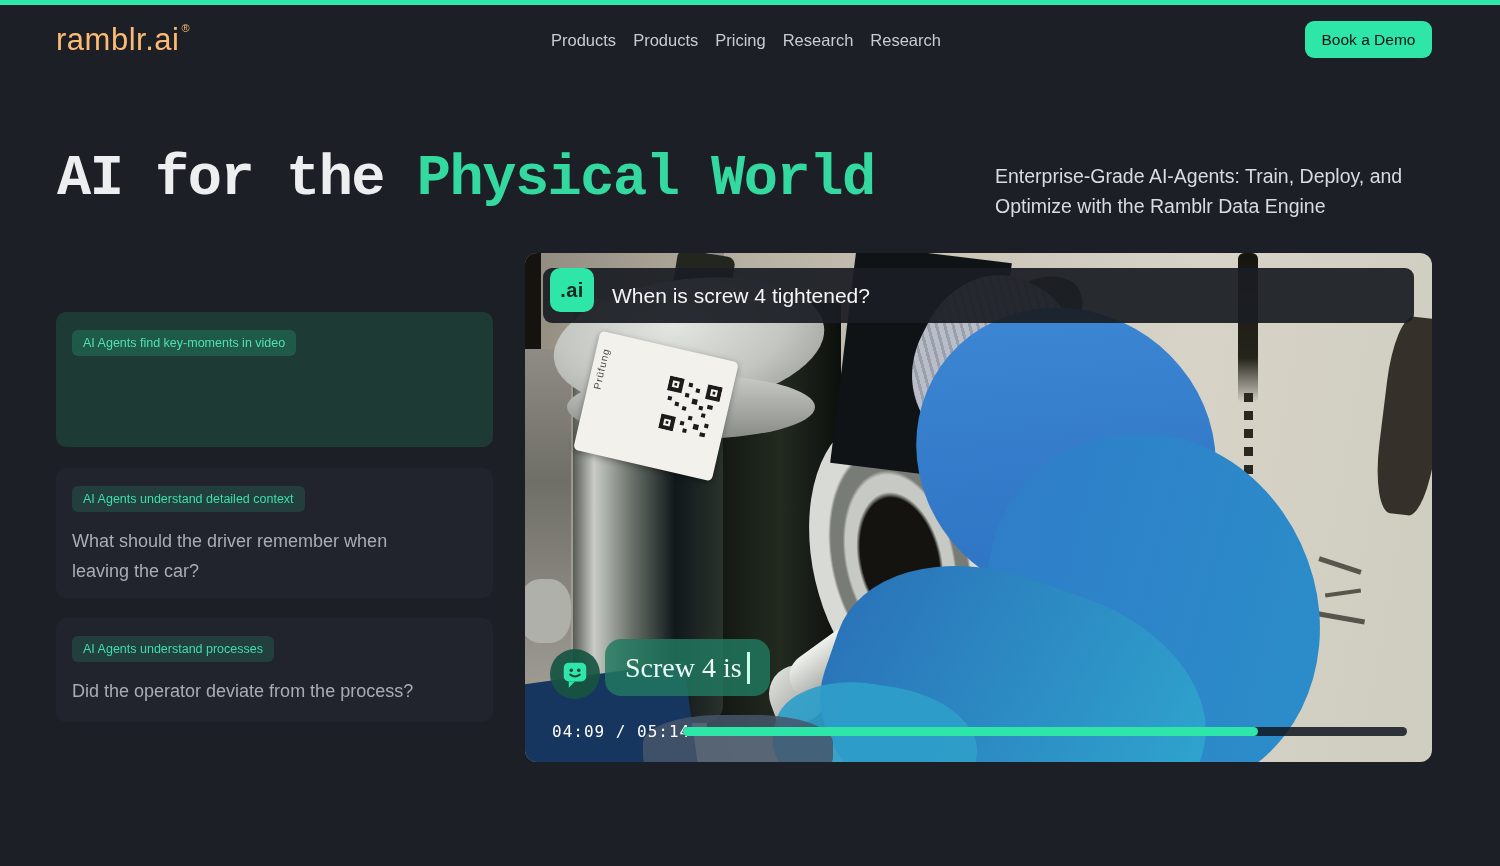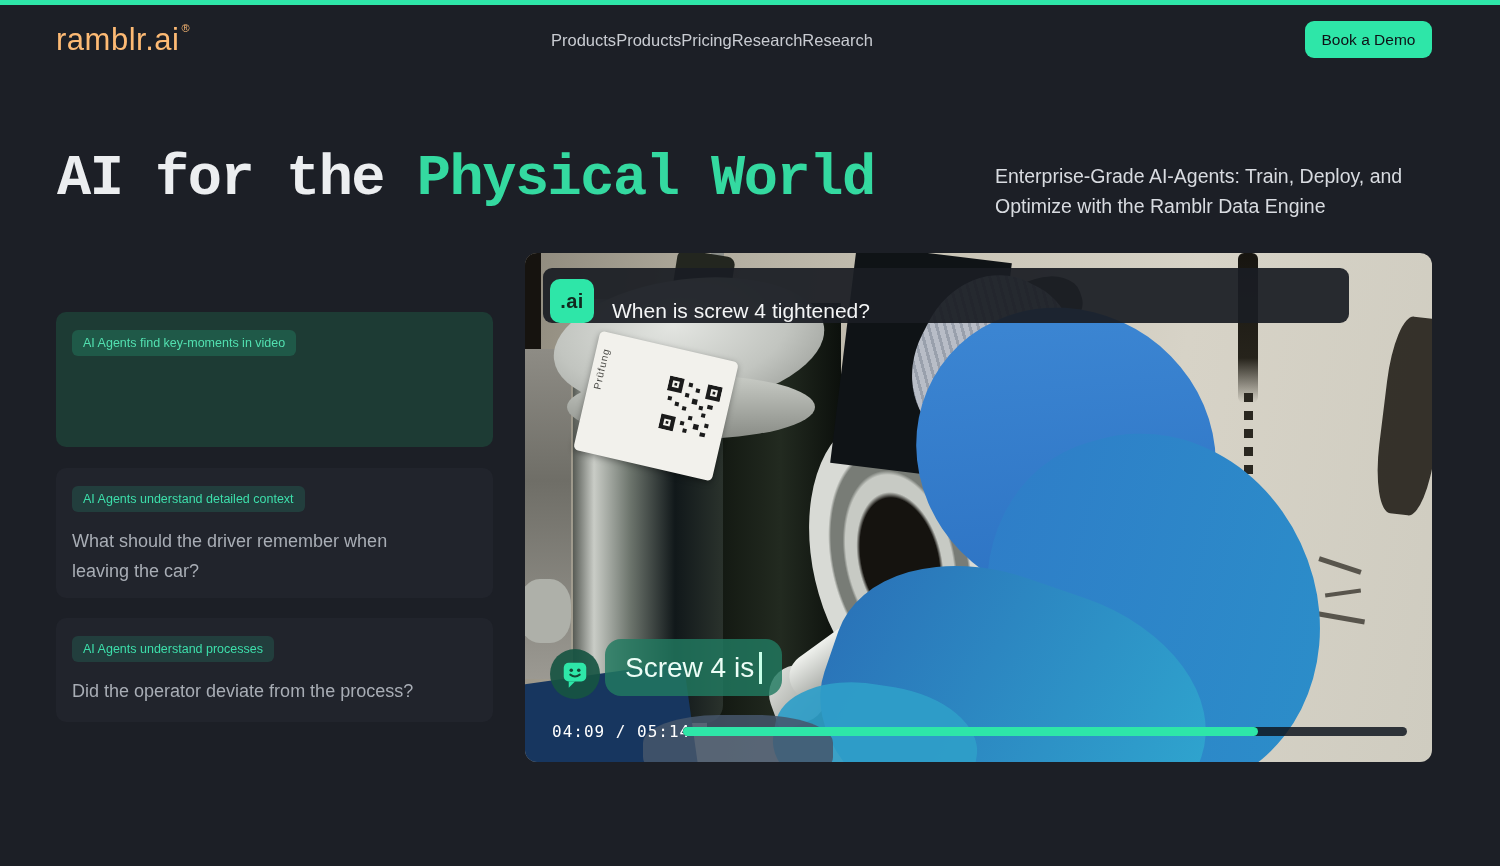--- a/index.html
+++ b/index.html
@@ -6,21 +6,21 @@
   html,body { background:#14161b; }
   body { font-family:"Liberation Sans", sans-serif; }
   .stage { position:relative; width:1500px; height:866px; background:#1c1f26; overflow:hidden; }
 
   
   .top-accent { position:absolute; left:0; top:0; width:1500px; height:5px; background:#2ee6a8; }
 
   
   .logo { position:absolute; left:56px; top:22px; color:#fdba74; font-size:31px; letter-spacing:.5px; cursor:pointer; }
   .logo sup { font-size:11px; vertical-align:18px; margin-left:2px; }
-  .nav { position:absolute; left:551px; top:31px; display:flex; }
+  .nav { position:absolute; left:551px; top:31px; display:flex; gap:17px; }
   .nav a { color:#c9ccd2; font-size:16.5px; text-decoration:none; cursor:pointer; }
   .cta { position:absolute; left:1305px; top:21px; width:127px; height:37px; background:#2ee6a8; color:#0e1116;
          border:none; border-radius:9px; font-size:15.5px; font-family:"Liberation Sans",sans-serif; cursor:pointer; }
 
   
   .hero-title { position:absolute; left:57px; top:147px; font-size:57px; font-weight:600; letter-spacing:-1.5px; color:#eceef0; white-space:nowrap;font-family:Liberation Mono, monospace; }
   .hero-title .hl { color:#34d9a0; }
   .hero-sub { position:absolute; left:995px; top:161px; width:414px; font-size:19.5px; line-height:30px; color:#d8dbe0; }
 
   
@@ -93,31 +93,31 @@
   .arm-b { left:468px; top:178px; width:324px; height:364px; border-radius:46% 54% 50% 50%; transform:rotate(-15deg);
            background:linear-gradient(120deg,#2f7cc8,#2b8fc9); }
   .arm-c { left:296px; top:328px; width:384px; height:266px; border-radius:42%; transform:rotate(19deg);
            background:linear-gradient(100deg,#2a72b8,#2fa6cf); }
   .arm-d { left:248px; top:432px; width:204px; height:122px; border-radius:45%; transform:rotate(9deg);
            background:#2f9ec9; opacity:.92; }
   .navy-corner { left:-28px; top:422px; width:198px; height:152px; transform:rotate(-8deg); background:#17365f; }
   .grayblue { left:118px; top:462px; width:190px; height:70px; border-radius:40%; background:#45566b; opacity:.85; }
 
   
-  .q-bar { left:18px; top:15px; width:806px; height:55px; border-radius:9px; background:rgba(26,29,36,0.93);
-           display:flex; align-items:flex-end; }
+  .q-bar { left:18px; top:15px; width:871px; height:55px; border-radius:9px; background:rgba(26,29,36,0.93);
+           display:flex; align-items:flex-start; }
   .q-icon { width:44px; height:44px; margin-left:7px; border-radius:10px; background:#2ee6a8;
             display:flex; align-items:center; justify-content:center;
             color:#11291f; font-size:20px; font-weight:700; letter-spacing:.5px; }
   .q-text { margin-left:18px; color:#f4f5f6; font-size:21px;margin-top:16px; }
 
   .chat-icon { left:25px; top:396px; width:50px; height:50px; border-radius:50%;
                background:rgba(23,84,66,0.92); display:flex; align-items:center; justify-content:center; }
   .chat-pill { left:80px; top:386px; height:57px; border-radius:16px; background:rgba(33,122,96,0.82);
-               display:flex; align-items:center; padding:0 20px; }
+               display:flex; align-items:center; padding:0 20px;font-family:Liberation Serif, serif; }
   .chat-pill .txt { color:#ecfdf6; font-size:28px; }
   .cursor { display:inline-block; width:3px; height:32px; background:#cfffe fcc; background:#c8ffe9; margin-left:5px; vertical-align:-5px; }
 
   .time { left:27px; top:469px; font-family:"DejaVu Sans Mono", monospace; font-size:16px; color:#ffffff; letter-spacing:1px; }
   .track { left:158px; top:474px; width:724px; height:9px; border-radius:5px; background:rgba(16,22,32,0.85); cursor:pointer; }
   .fill { position:absolute; left:0; top:0; height:9px; border-radius:5px; background:#2ee6a8; }
 </style>
 </head>
 <body>
 

